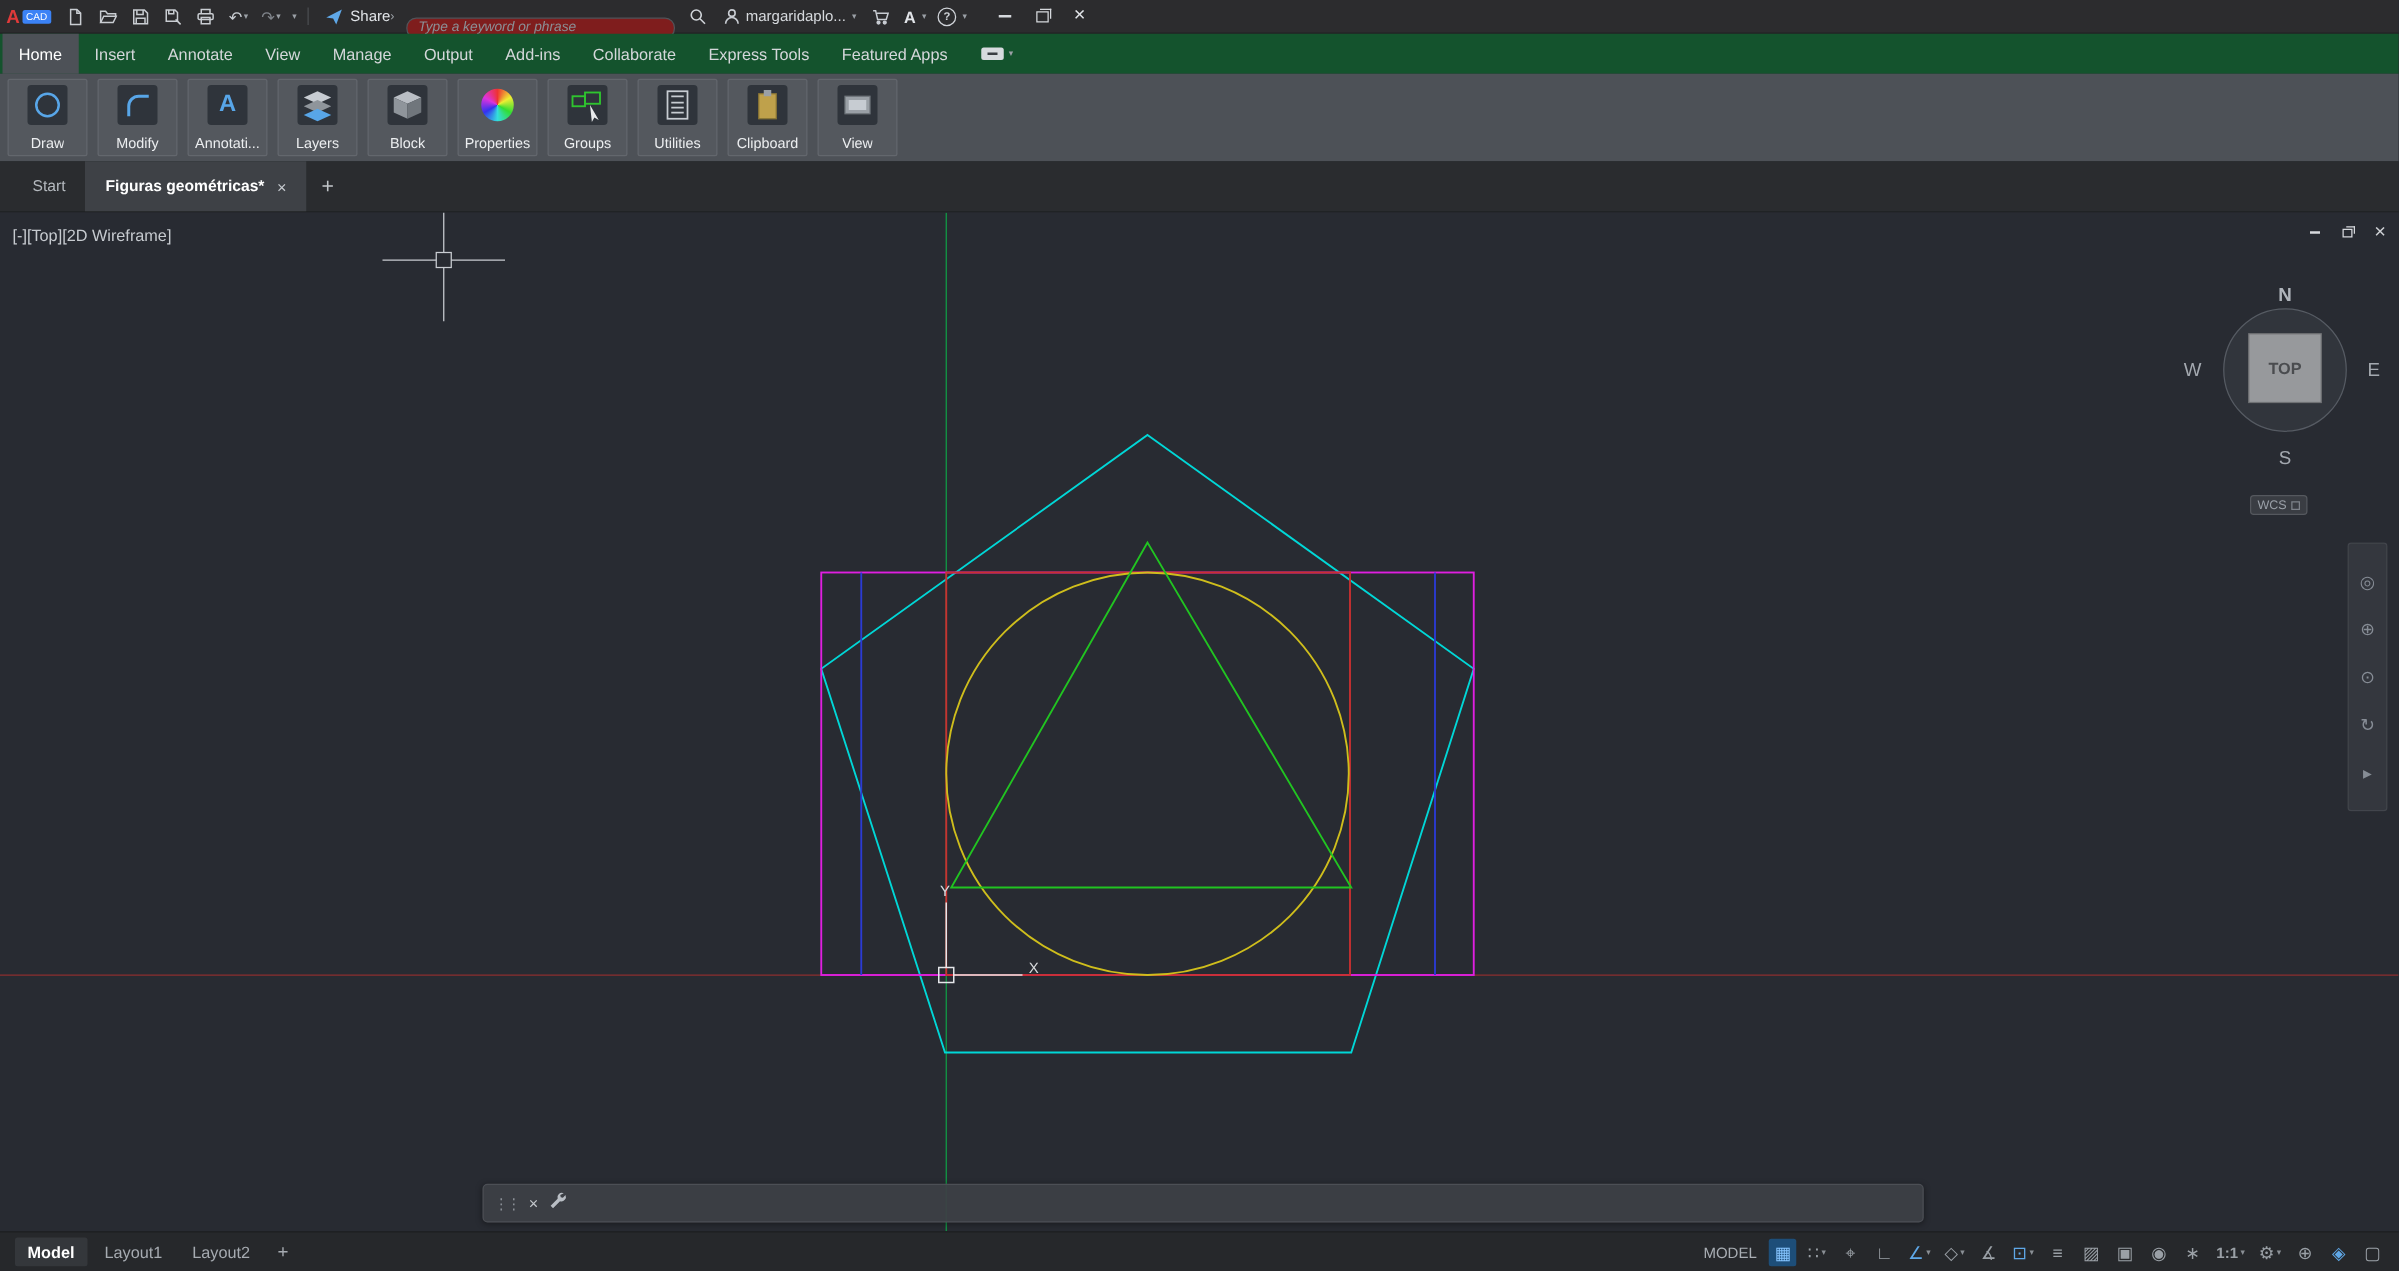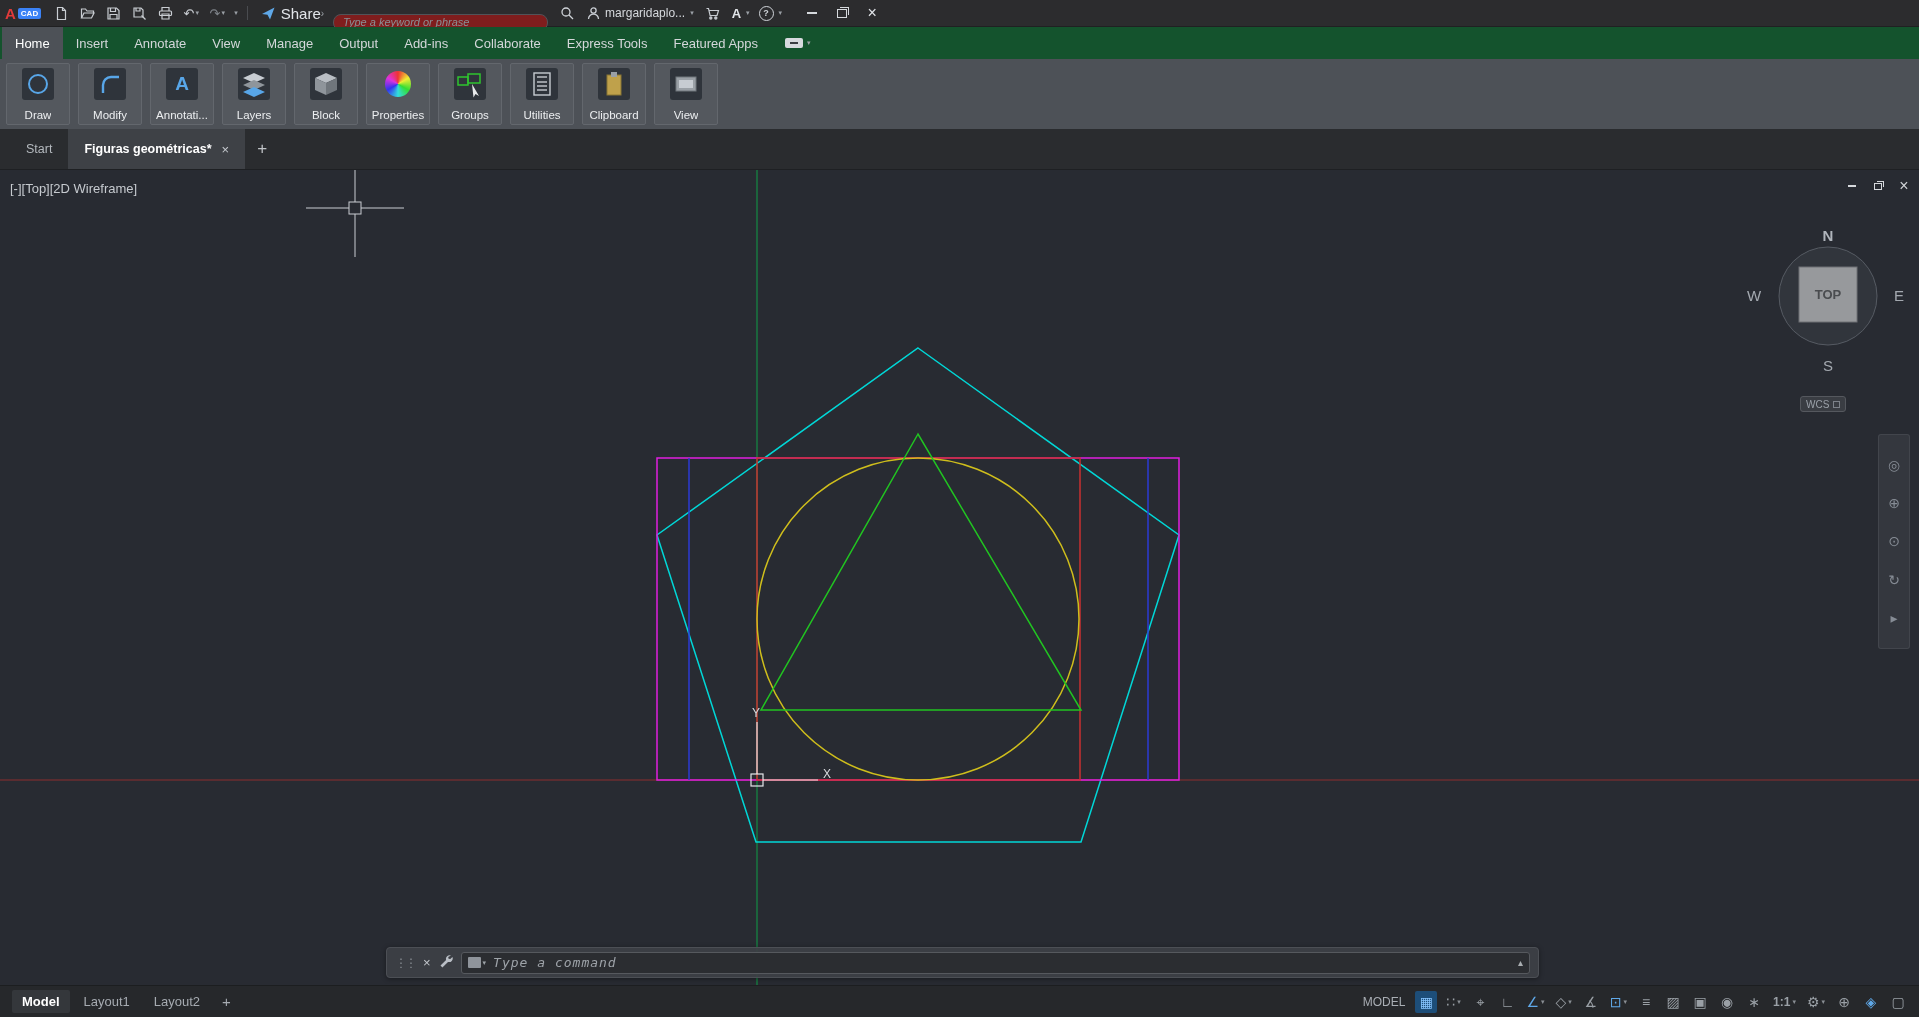--- a/index.html
+++ b/index.html
@@ -8,29 +8,29 @@
          position:relative; user-select:none; }
 
   
   #titlebar { position:absolute; left:0; top:0; width:1919px; height:27px;
               background:#2c2c2e; display:flex; align-items:center; border-bottom:1px solid #202022; }
   .tb-left { display:flex; align-items:center; gap:6px; padding-left:5px; }
   .tb-center { flex:1; display:flex; justify-content:center; gap:20px; font-size:12px; color:#cfd2d6; white-space:nowrap; }
   .tb-right { display:flex; align-items:center; gap:9px; padding-right:2px; }
   .acad-logo { display:flex; align-items:center; gap:2px; margin-right:4px; }
   .acad-a { color:#e03a3a; font-weight:bold; font-size:15px; }
-  .acad-cad { background:#3b82f6; color:#fff; font-size:8px; font-weight:bold; padding:1px 3px; border-radius:2px; }
+  .acad-cad { background:#3b82f6; color:#fff; font-size:8px; font-weight:normal; padding:1px 3px; border-radius:2px; }
   .qat-btn { width:20px; height:20px; display:flex; align-items:center; justify-content:center; }
   .qat-btn svg { display:block; }
   .qat-arrow { color:#c9cdd2; font-size:13px; line-height:1; }
   .qat-arrow.dim { color:#80858b; }
   .mini-caret { font-size:7px; color:#9ba0a6; margin-left:1px; }
   .tb-sep { width:1px; height:14px; background:#4a4c50; margin:0 3px; }
   .share-wrap { display:flex; align-items:center; gap:5px; margin-left:4px; }
-  .share-label { color:#e2e5e9; font-size:15px; }
+  .share-label { color:#e2e5e9; font-size:12px; }
   .chev { color:#9ba0a6; font-size:10px; }
   .search-pill { width:215px; height:17px; background:#7f1d1d; border:1px solid #515358; border-radius:8px;
                  display:flex; align-items:center; padding-left:9px;margin-top:18px; }
   .search-pill span { font-style:italic; font-size:11px; color:#8b9096; }
   .user-wrap { display:flex; align-items:center; gap:4px; }
   .user-name { font-size:12px; color:#d6d9dd; }
   .help-circle { width:15px; height:15px; border:1.3px solid #d0d4d9; border-radius:50%;
                  display:flex; align-items:center; justify-content:center; font-size:9px; font-weight:bold; color:#d0d4d9; }
   .adsk-mark { font-size:13px; font-weight:bold; color:#e2e5e9; }
   .winbtns { display:flex; margin-left:6px; }
@@ -417,28 +417,20 @@
     </div>
 
   <div id="cmdbar" data-name="command-line-bar">
     <span class="cmd-grip" data-name="drag-grip-icon">⋮⋮</span>
     <span class="cmd-x" data-name="close-icon">×</span>
     <span data-name="customize-wrench-icon">
       <svg width="14" height="14" viewBox="0 0 14 14">
           <path d="M12 1.6 a3.6 3.6 0 0 0-4.9 4.4 L1.5 11.6 l1.9 1.9 5.6-5.6 a3.6 3.6 0 0 0 4.4-4.9 l-2.1 2.1-1.7-.4-.4-1.7 z" fill="#b9bec5"></path>
         </svg>
     </span>
-    <span class="cmd-input" data-name="command-input">
-      <span class="cmd-chip" data-name="command-prompt-icon">
-          <i></i>
-          <b data-name="chevron-down-icon">▾</b>
-        </span>
-      <span class="cmd-ghost" data-name="command-placeholder">Type a command</span>
-      <span class="cmd-up" data-name="recent-commands-icon">▴</span>
-    </span>
   </div>
 </div>
 
 <div id="statusbar" data-name="status-bar">
   <div class="lt-wrap" data-name="layout-tabs">
     <span class="ltab active" data-name="layout-tab-model">Model</span>
     <span class="ltab" data-name="layout-tab-layout1">Layout1</span>
     <span class="ltab" data-name="layout-tab-layout2">Layout2</span>
     <span class="ltab-plus" data-name="new-layout-button">+</span>
   </div>

